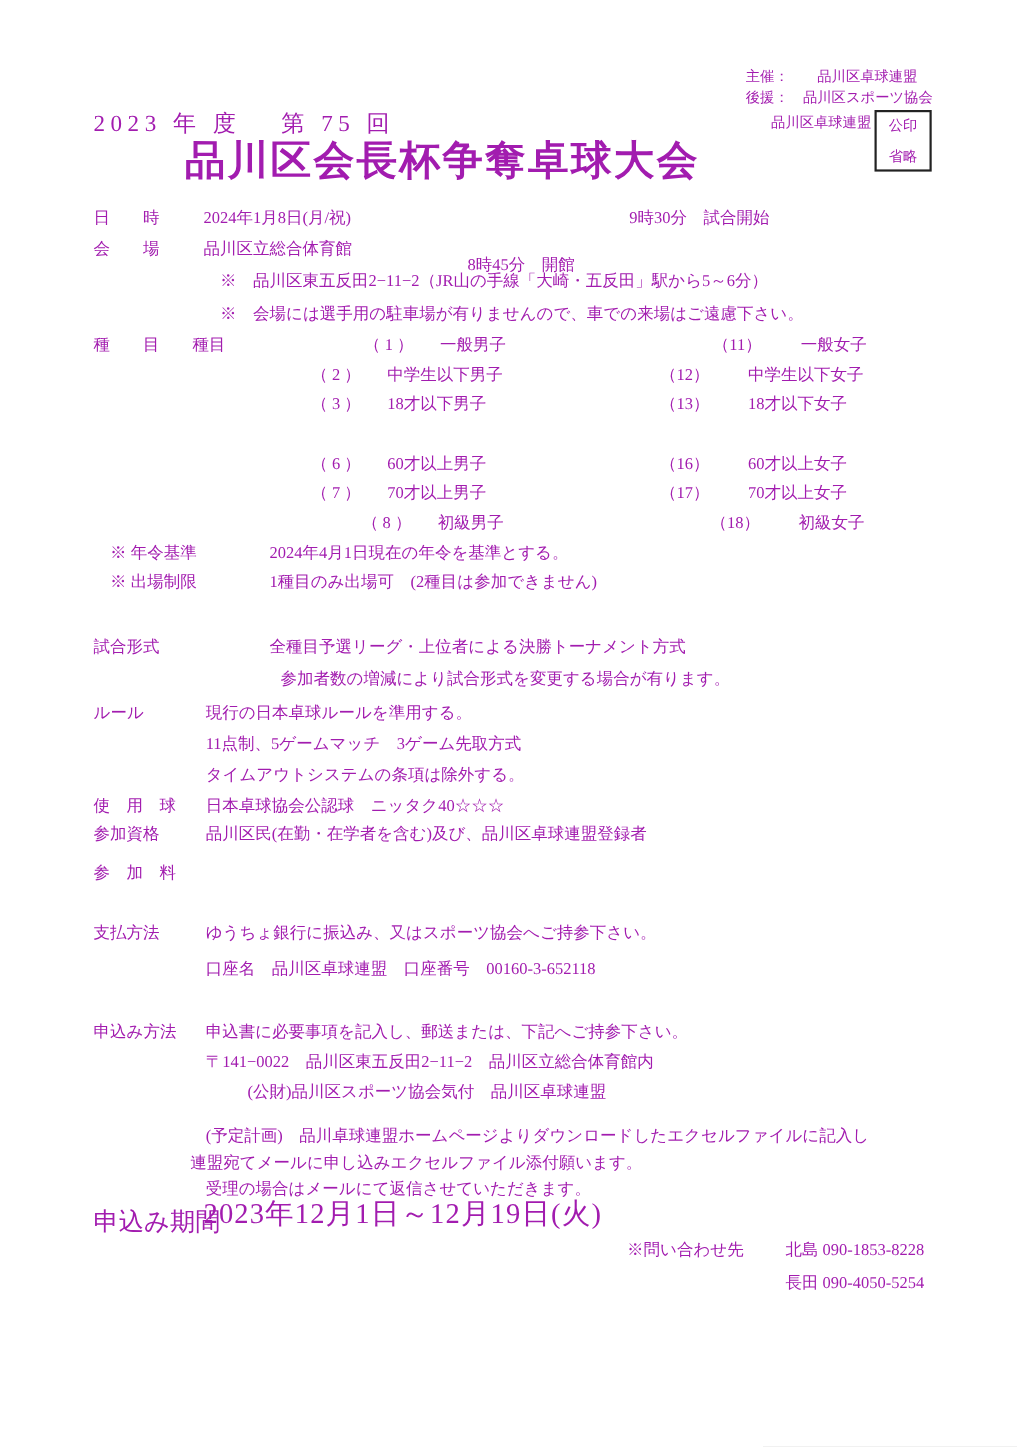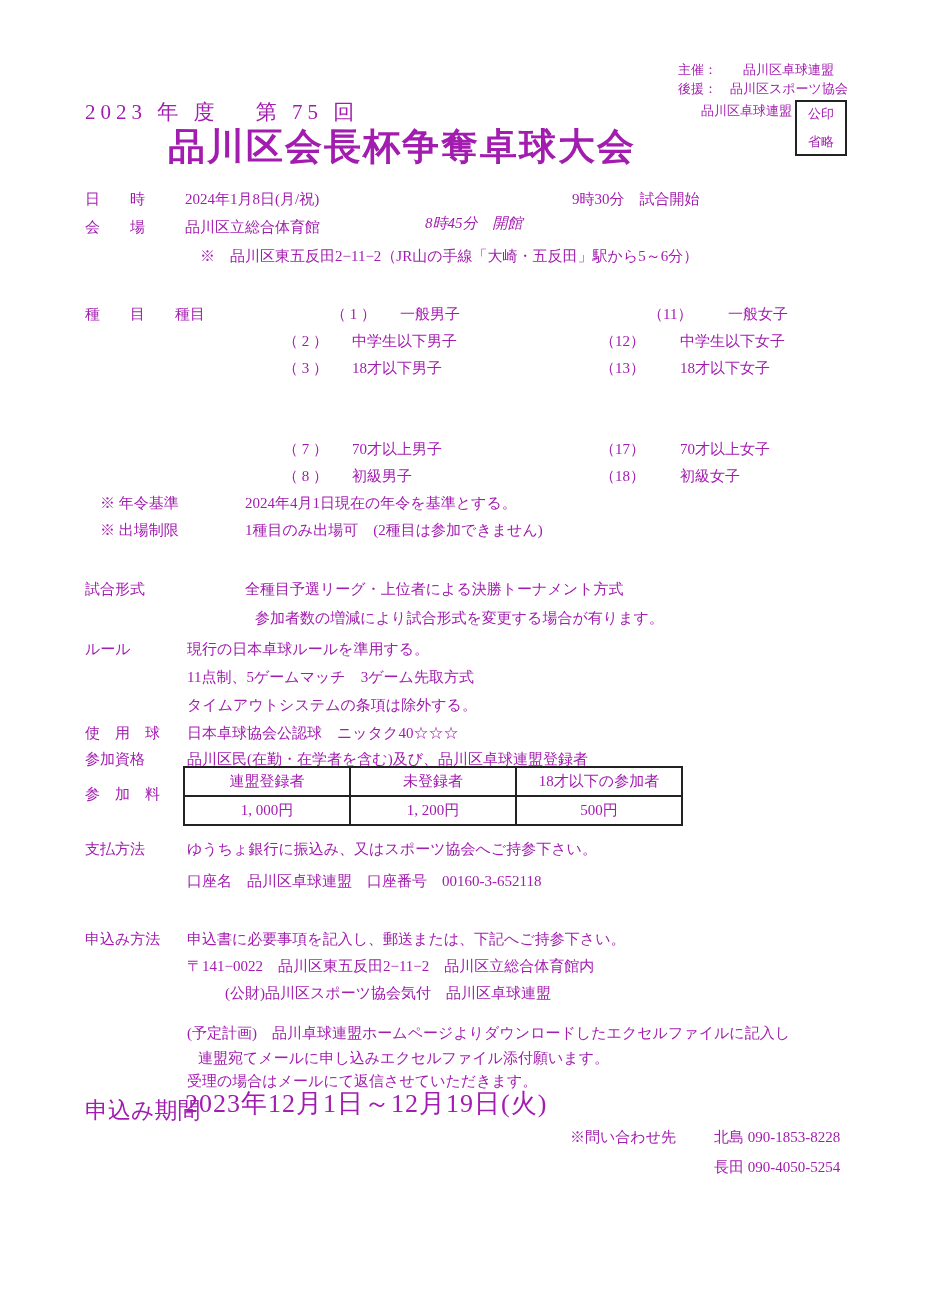--- a/index.html
+++ b/index.html
@@ -68,40 +68,44 @@
 
   <div class="abs year-line">2023 年 度　 第 75 回</div>
   <div class="abs main-title">品川区会長杯争奪卓球大会</div>
 
   <div class="abs lbl" style="top:190px;">日　　時</div>
   <div class="abs c185" style="top:190px;">2024年1月8日(月/祝)</div>
   <div class="abs" style="left:572px;top:190px;">9時30分　試合開始</div>
 
   <div class="abs lbl" style="top:218px;">会　　場</div>
   <div class="abs c185" style="top:218px;">品川区立総合体育館</div>
-  <div class="abs" style="left:425px;top:214px;font-style:italic;">8時45分　開館</div>
+  <div class="abs" style="left:425px;top:232px;">8時45分　開館</div>
 
   <div class="abs" style="left:200px;top:247px;">※　品川区東五反田2−11−2（JR山の手線「大崎・五反田」駅から5～6分）</div>
+  <div class="abs" style="left:200px;top:277px;">※　会場には選手用の駐車場が有りませんので、車での来場はご遠慮下さい。</div>
 
   <div class="abs lbl" style="top:305px;">種　　目</div>
   <div class="abs" style="left:175px;top:305px;">種目</div>
 
   <div class="abs cat-row" style="top:305px;margin-left:48px;">
     <span class="cat-num">（ 1 ）</span><span class="cat-name">一般男子</span><span class="cat-num-r">（11）</span><span>一般女子</span>
   </div>
   <div class="abs cat-row" style="top:332px;">
     <span class="cat-num">（ 2 ）</span><span class="cat-name">中学生以下男子</span><span class="cat-num-r">（12）</span><span>中学生以下女子</span>
   </div>
   <div class="abs cat-row" style="top:359px;">
     <span class="cat-num">（ 3 ）</span><span class="cat-name">18才以下男子</span><span class="cat-num-r">（13）</span><span>18才以下女子</span>
   </div>
+  <div class="abs cat-row" style="top:413px;">
+    <span class="cat-num">（ 6 ）</span><span class="cat-name">60才以上男子</span><span class="cat-num-r">（16）</span><span>60才以上女子</span>
+  </div>
   <div class="abs cat-row" style="top:440px;">
     <span class="cat-num">（ 7 ）</span><span class="cat-name">70才以上男子</span><span class="cat-num-r">（17）</span><span>70才以上女子</span>
   </div>
-  <div class="abs cat-row" style="top:467px;">
+  <div class="abs cat-row" style="top:467px;margin-left:46px;">
     <span class="cat-num">（ 8 ）</span><span class="cat-name">初級男子</span><span class="cat-num-r">（18）</span><span>初級女子</span>
   </div>
 
   <div class="abs sublbl" style="top:494px;">※ 年令基準</div>
   <div class="abs c245" style="top:494px;">2024年4月1日現在の年令を基準とする。</div>
 
   <div class="abs sublbl" style="top:521px;">※ 出場制限</div>
   <div class="abs c245" style="top:521px;">1種目のみ出場可　(2種目は参加できません)</div>
 
   <div class="abs lbl" style="top:580px;">試合形式</div>
@@ -113,45 +117,31 @@
   <div class="abs" style="left:187px;top:668px;">11点制、5ゲームマッチ　3ゲーム先取方式</div>
   <div class="abs" style="left:187px;top:696px;">タイムアウトシステムの条項は除外する。</div>
 
   <div class="abs lbl" style="top:724px;">使　用　球</div>
   <div class="abs" style="left:187px;top:724px;">日本卓球協会公認球　ニッタク40☆☆☆</div>
 
   <div class="abs lbl" style="top:750px;">参加資格</div>
   <div class="abs" style="left:187px;top:750px;">品川区民(在勤・在学者を含む)及び、品川区卓球連盟登録者</div>
 
   <div class="abs lbl" style="top:785px;">参　加　料</div>
-  <table class="fee-table">
-    <tbody>
-      <tr>
-        <td>連盟登録者</td>
-        <td>未登録者</td>
-        <td>18才以下の参加者</td>
-      </tr>
-      <tr>
-        <td>1, 000円</td>
-        <td>1, 200円</td>
-        <td>500円</td>
-      </tr>
-    </tbody>
-  </table>
 
   <div class="abs lbl" style="top:840px;">支払方法</div>
   <div class="abs" style="left:187px;top:840px;">ゆうちょ銀行に振込み、又はスポーツ協会へご持参下さい。</div>
   <div class="abs" style="left:187px;top:872px;">口座名　品川区卓球連盟　口座番号　00160-3-652118</div>
 
   <div class="abs lbl" style="top:930px;">申込み方法</div>
   <div class="abs" style="left:187px;top:930px;">申込書に必要事項を記入し、郵送または、下記へご持参下さい。</div>
   <div class="abs" style="left:187px;top:957px;">〒141−0022　品川区東五反田2−11−2　品川区立総合体育館内</div>
   <div class="abs" style="left:225px;top:984px;">(公財)品川区スポーツ協会気付　品川区卓球連盟</div>
   <div class="abs" style="left:187px;top:1024px;">(予定計画)　品川卓球連盟ホームページよりダウンロードしたエクセルファイルに記入し</div>
-  <div class="abs" style="left:198px;top:1049px;">連盟宛てメールに申し込みエクセルファイル添付願います。</div>
+  <div class="abs" style="left:173px;top:1049px;">連盟宛てメールに申し込みエクセルファイル添付願います。</div>
   <div class="abs" style="left:187px;top:1072px;">受理の場合はメールにて返信させていただきます。</div>
 
   <div class="abs period-label">申込み期間</div>
   <div class="abs period-value">2023年12月1日～12月19日(火)</div>
 
   <div class="abs" style="left:570px;top:1128px;">※問い合わせ先</div>
   <div class="abs" style="left:714px;top:1128px;">北島 090-1853-8228</div>
   <div class="abs" style="left:714px;top:1158px;">長田 090-4050-5254</div>
 
 </div>

